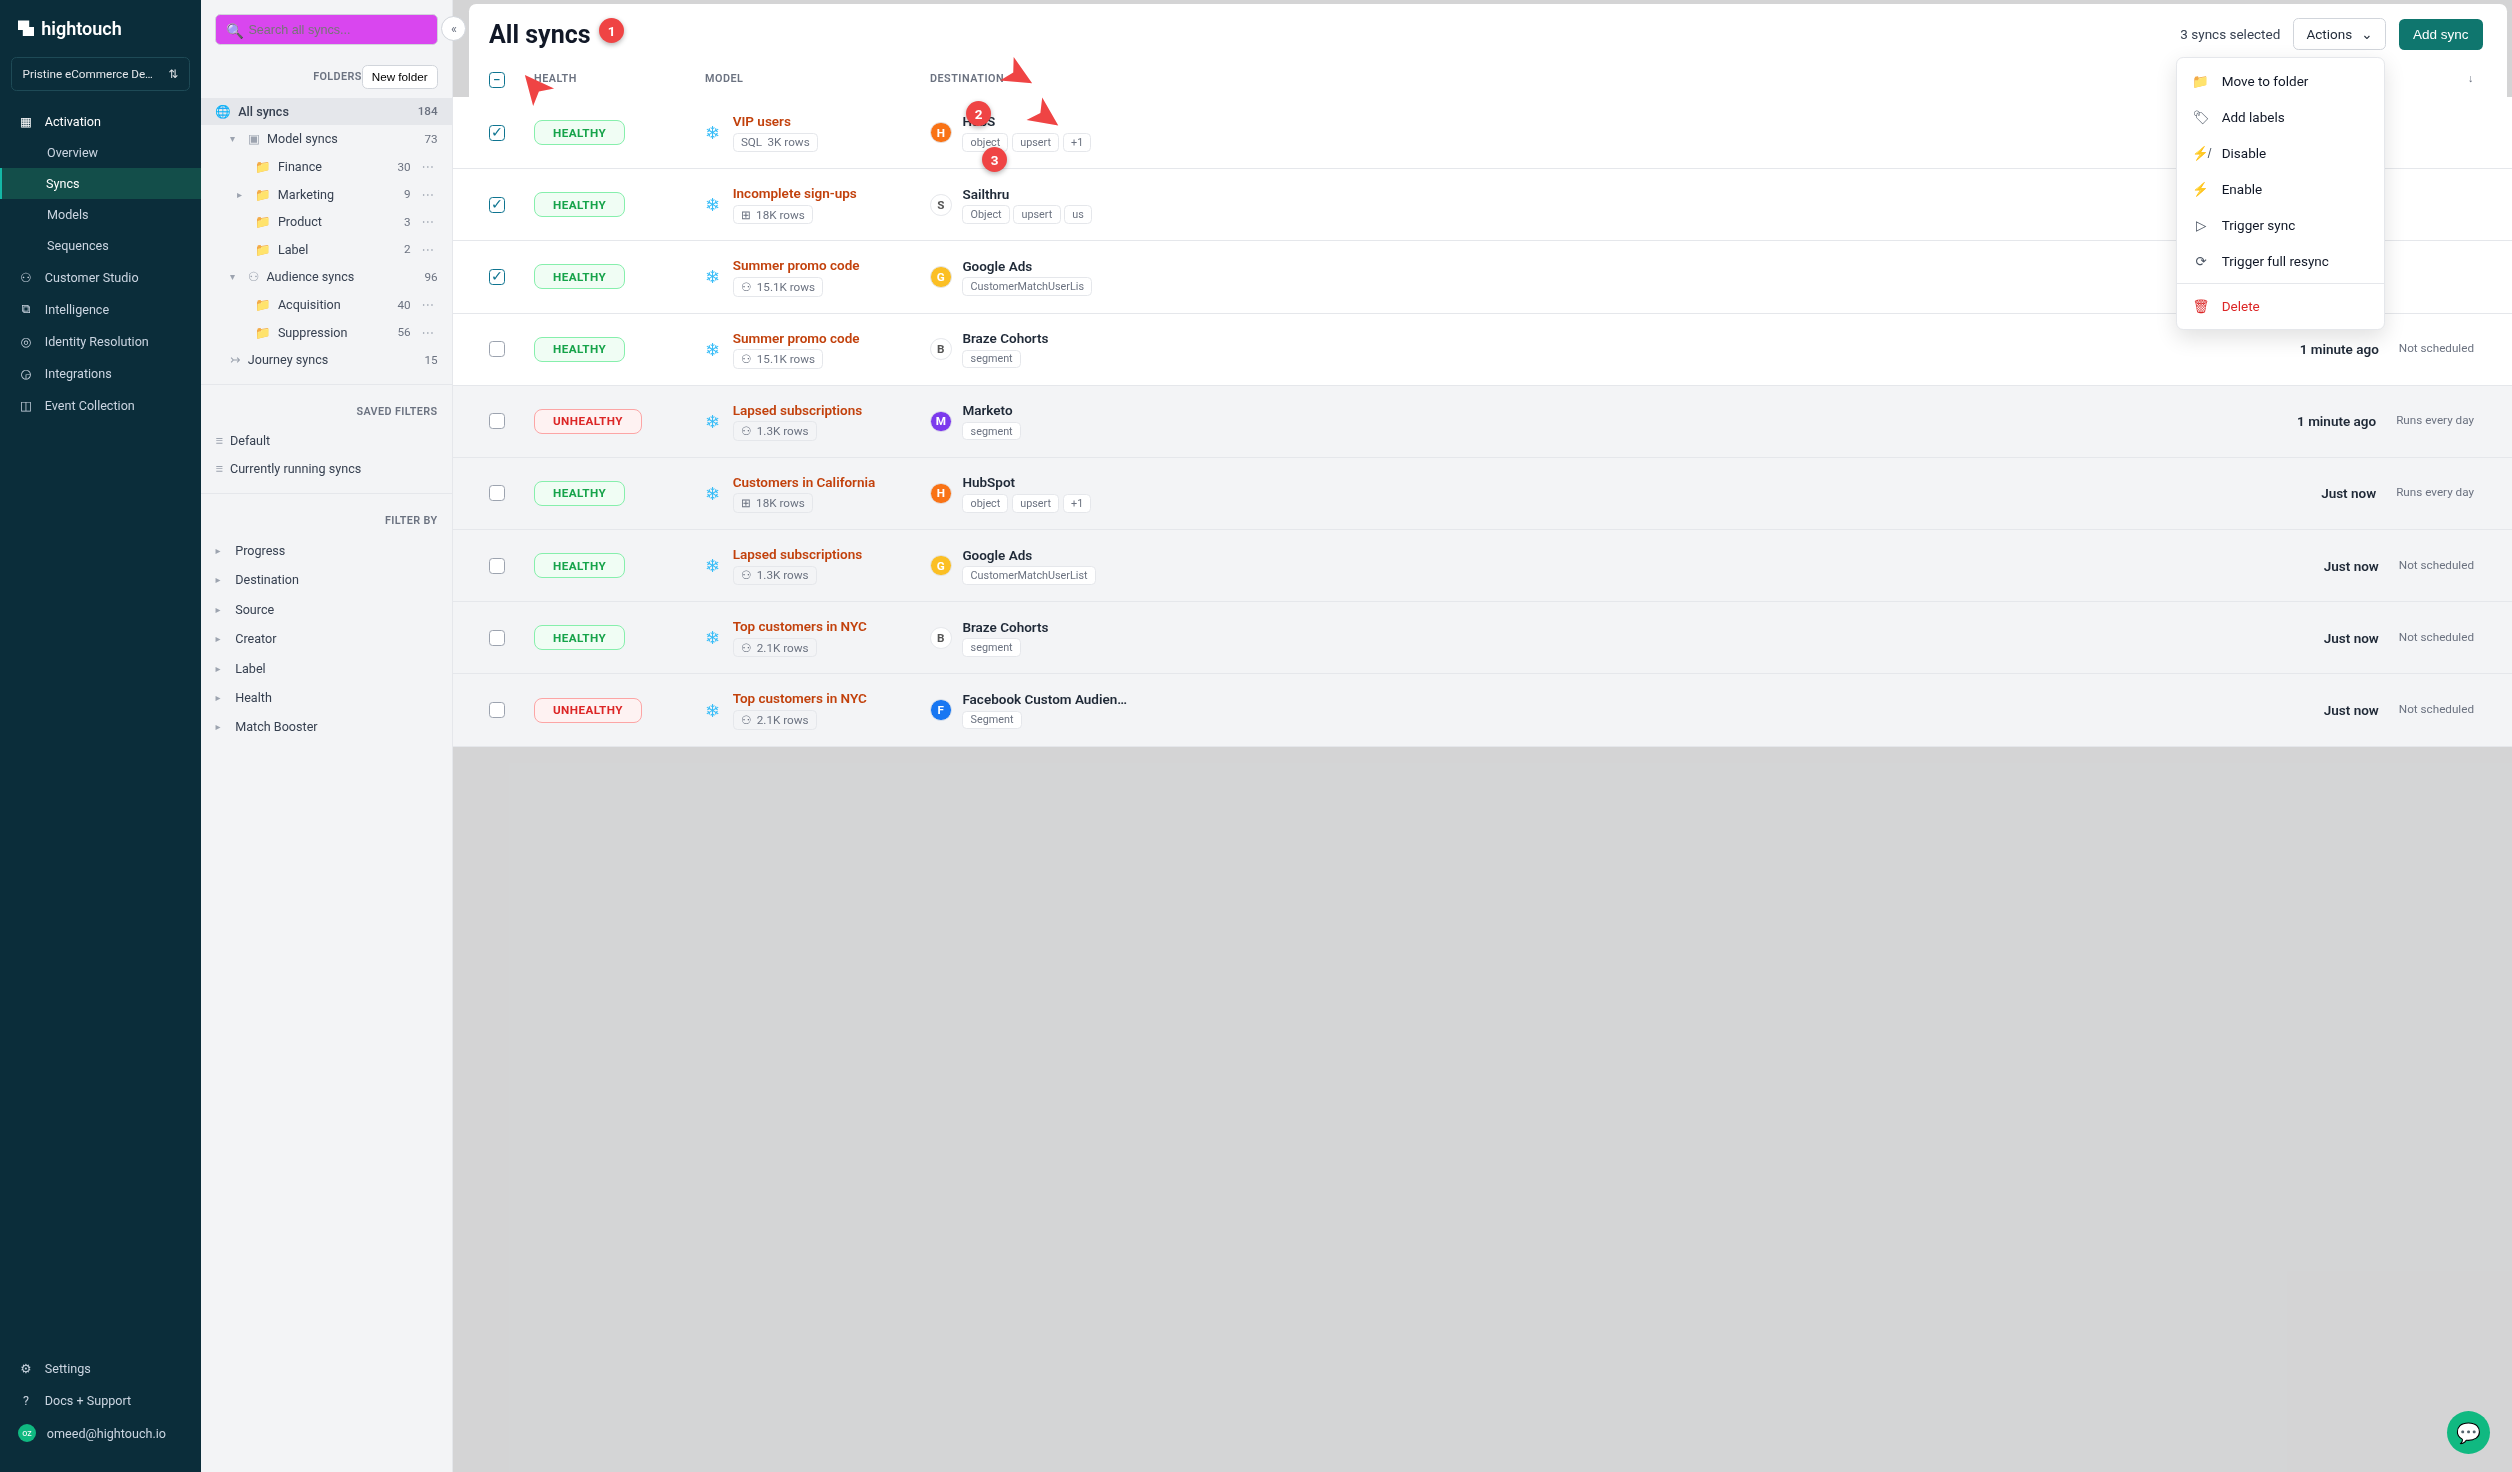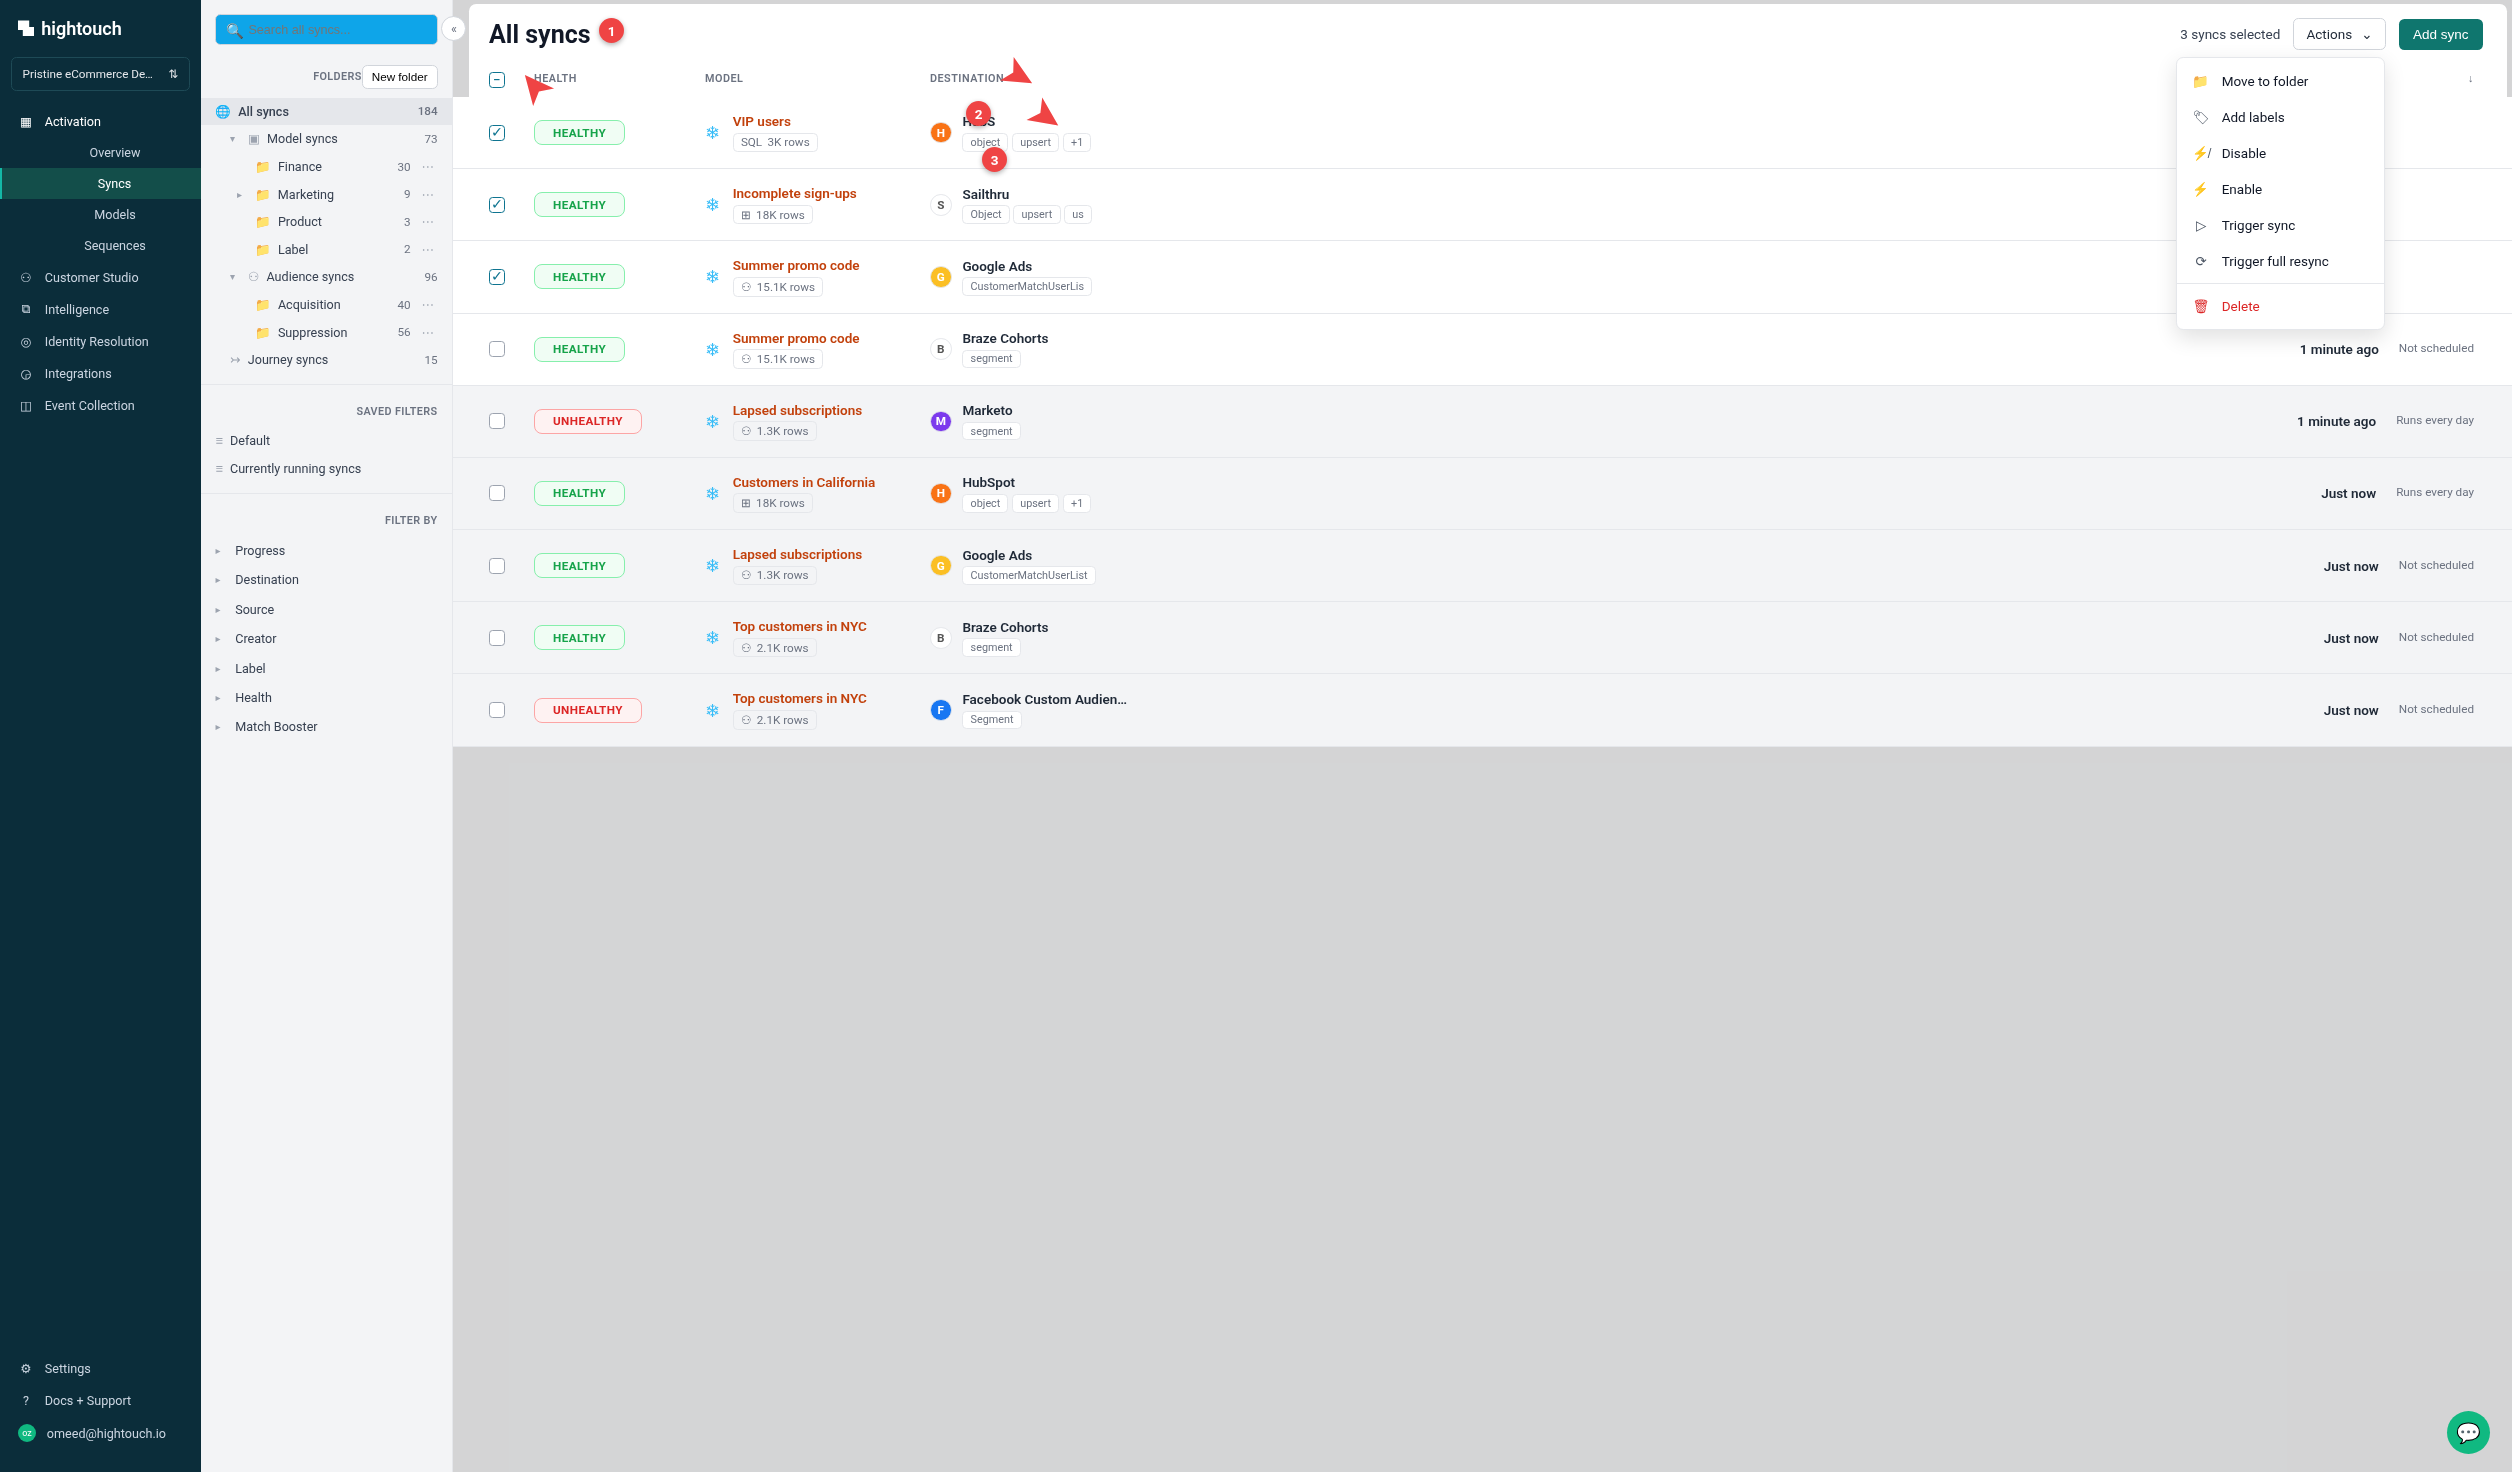--- a/index.html
+++ b/index.html
@@ -4,31 +4,31 @@
 <style>
 * { box-sizing: border-box; margin: 0; padding: 0; }
 body { font-family: -apple-system, BlinkMacSystemFont, "Segoe UI", Roboto, sans-serif; background: #f9fafb; color: #1f2937; overflow: hidden; }
 .app { display: flex; height: 100vh; }
 .sidebar { width: 201px; background: #0b2d3a; color: #9ca3af; display: flex; flex-direction: column; padding: 14.4px 0; }
 .logo { display: flex; align-items: center; gap: 7.2px; padding: 3.6px 18px 18px; color: #fff; font-weight: 600; font-size: 18px; }
 .logo-icon { width: 16px; height: 16px; background: #fff; display: inline-block; clip-path: polygon(0 0, 70% 0, 70% 40%, 100% 40%, 100% 100%, 30% 100%, 30% 60%, 0 60%); }
 .workspace-select { margin: 0 10.8px 14.4px; border: 0.9px solid #1e4a56; border-radius: 5.4px; padding: 9px 10.8px; color: #e5e7eb; font-size: 11.7px; display: flex; align-items: center; justify-content: space-between; cursor: pointer; }
 .nav { list-style: none; flex: 1; }
 .nav-item { display: flex; align-items: center; gap: 10.8px; padding: 8px 18px; font-size: 12.6px; cursor: pointer; color: #cbd5e1; }
-.nav-item.sub { padding-left: 47px; font-size: 12.6px; justify-content: center; }
+.nav-item.sub { padding-left: 47px; font-size: 12.6px; }
 .nav-item.active { background: #134e4a; color: #fff; border-left: 2.7px solid #14b8a6; padding-left: 44px; }
 .nav-item.section { color: #fff; }
 .nav-icon { width: 16px; height: 16px; display: inline-flex; align-items: center; justify-content: center; }
 .sidebar-bottom { padding: 0 0 7.2px; }
 .user-row { display: flex; align-items: center; gap: 10.8px; padding: 8px 18px; font-size: 12.6px; color: #cbd5e1; }
 .avatar { width: 18px; height: 18px; border-radius: 50%; background: #10b981; color: #fff; font-size: 9px; display: flex; align-items: center; justify-content: center; }
 
 .panel { width: 252px; background: #f3f4f6; border-right: 0.9px solid #e5e7eb; position: relative; display: flex; flex-direction: column; }
 .search-row { padding: 14.4px 14.4px 10.8px; position: relative; }
-.search-input { width: 100%; border: 0.9px solid #d1d5db; border-radius: 5.4px; padding: 7.2px 10.8px 7.2px 32px; font-size: 12.6px; background: #0ea5e9; }
+.search-input { width: 100%; border: 0.9px solid #d1d5db; border-radius: 5.4px; padding: 7.2px 10.8px 7.2px 32px; font-size: 12.6px; background: #d946ef; }
 .search-icon { position: absolute; left: 25px; top: 22.5px; color: #9ca3af; }
 .collapse-btn { position: absolute; right: -14.4px; top: 16px; width: 25px; height: 25px; border-radius: 50%; border: 0.9px solid #d1d5db; background: #fff; display: flex; align-items: center; justify-content: center; cursor: pointer; font-size: 12.6px; color: #6b7280; z-index: 5; }
 .panel-section-head { display: flex; justify-content: flex-end; align-items: center; padding: 9px 14.4px; }
 .panel-section-title { font-size: 10.8px; font-weight: 600; color: #6b7280; letter-spacing: 0.4px; }
 .new-folder-btn { border: 0.9px solid #d1d5db; background: #fff; border-radius: 5.4px; padding: 4.5px 9px; font-size: 11.7px; cursor: pointer; }
 .folder-tree { list-style: none; }
 .tree-item { display: flex; align-items: center; padding: 6.3px 14.4px; font-size: 12.6px; cursor: pointer; gap: 7.2px; color: #374151; }
 .tree-item .count { margin-left: auto; color: #6b7280; font-size: 11.7px; }
 .tree-item .more { color: #9ca3af; padding: 0 3.6px; }
 .tree-item.active { background: #e5e7eb; font-weight: 500; }

